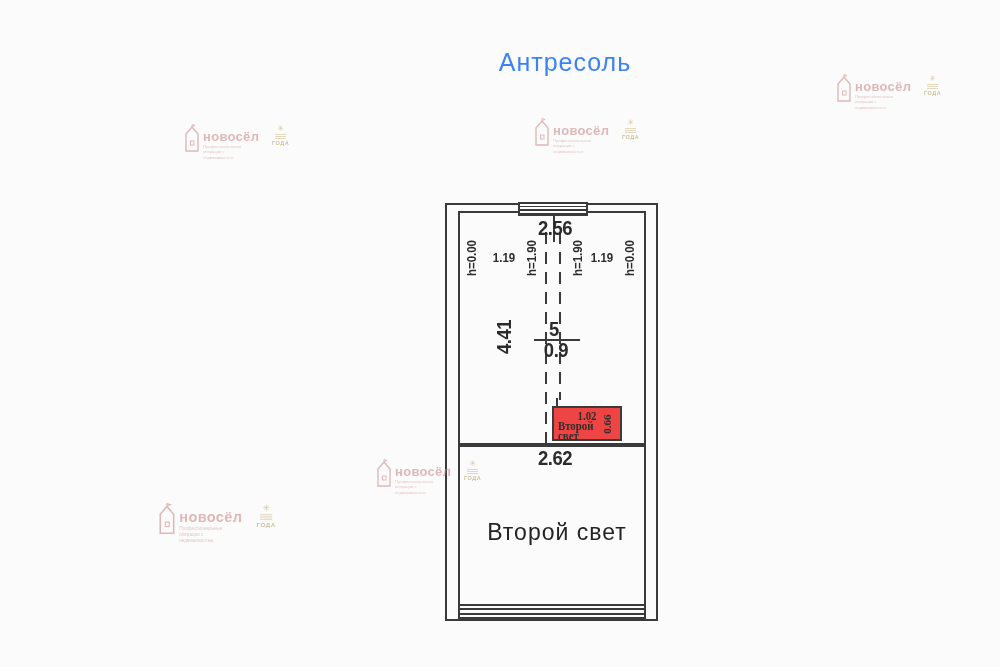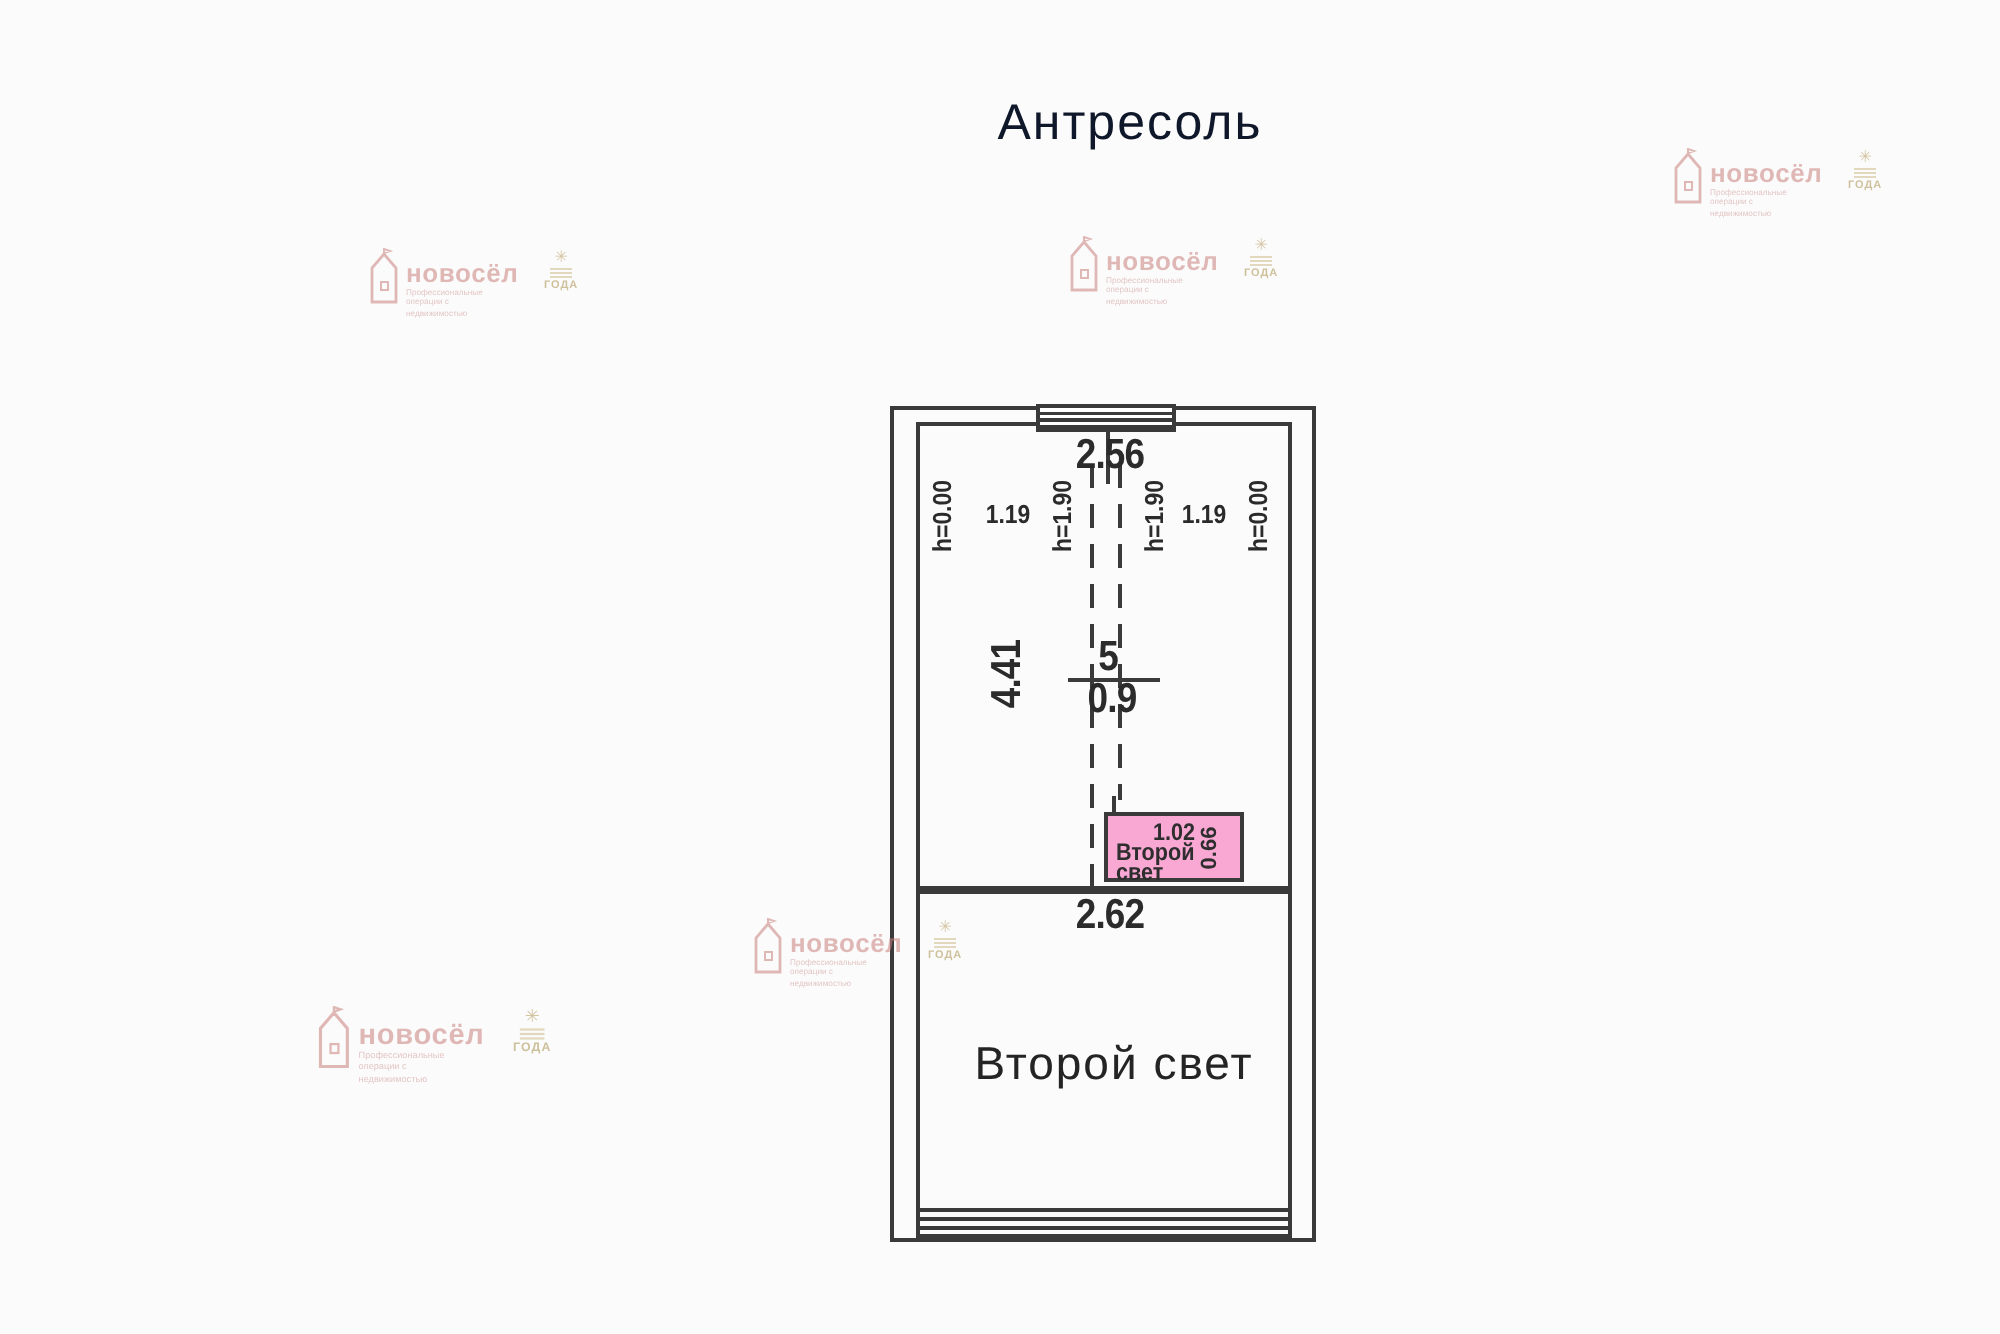--- a/index.html
+++ b/index.html
@@ -35,24 +35,24 @@
     transform:translate(-50%,-50%) rotate(-90deg) scaleX(.88);
   }
   .dim-big{font-size:21px; font-weight:700; letter-spacing:-.5px; color:#2b2b2b;}
   .dim-sm{font-size:13px; font-weight:700; color:#2b2b2b;}
   .room-big{
     position:absolute; white-space:nowrap; transform:translate(-50%,-50%);
     font-size:23px; font-weight:400; letter-spacing:1px; color:#242424;
   }
   .title{
     position:absolute; white-space:nowrap; transform:translate(-50%,-50%);
-    font-size:25px; font-weight:400; letter-spacing:1px; color:#0f172a;
+    font-size:25px; font-weight:400; letter-spacing:1px; color:#3b82f6;
   }
   
-  .void-box{position:absolute; border:2px solid #3a3a3a; box-sizing:border-box; background:#f9a8d4;}
+  .void-box{position:absolute; border:2px solid #3a3a3a; box-sizing:border-box; background:#ef4444;font-family:Liberation Serif, serif;}
   .void-w{position:absolute; left:0; top:1px; width:100%; text-align:center;
           font-size:12px; font-weight:700; transform:scaleX(.9);}
   .void-l1{position:absolute; left:4px; top:11px; font-size:12px; font-weight:700; transform:scaleX(.9); transform-origin:left;}
   .void-l2{position:absolute; left:4px; top:21px; font-size:12px; font-weight:700; transform:scaleX(.9); transform-origin:left;}
   .void-h{position:absolute; right:-6px; top:50%; font-size:11px; font-weight:700;
           transform:translate(-50%,-50%) rotate(-90deg);}
   
   .wm{
     position:absolute; display:flex; align-items:flex-start; gap:3px;
     opacity:.55; z-index:5; pointer-events:none;

